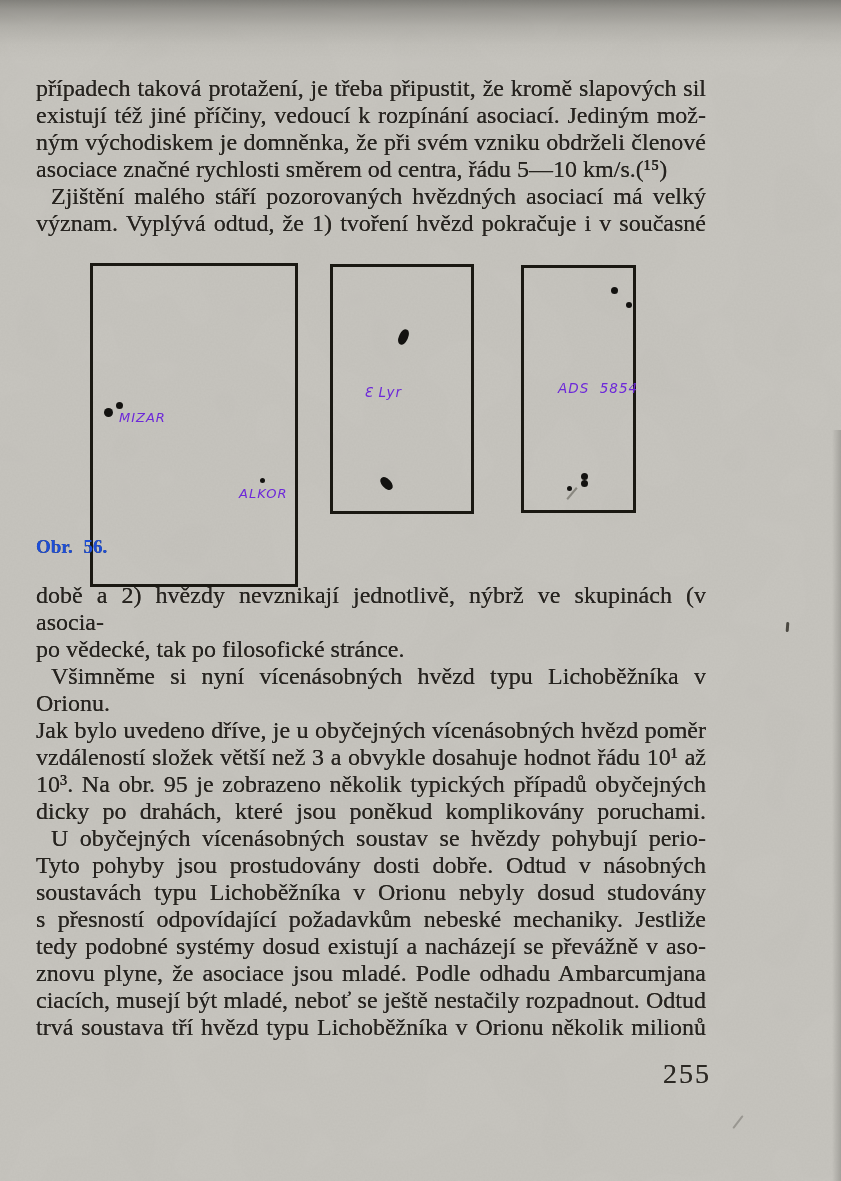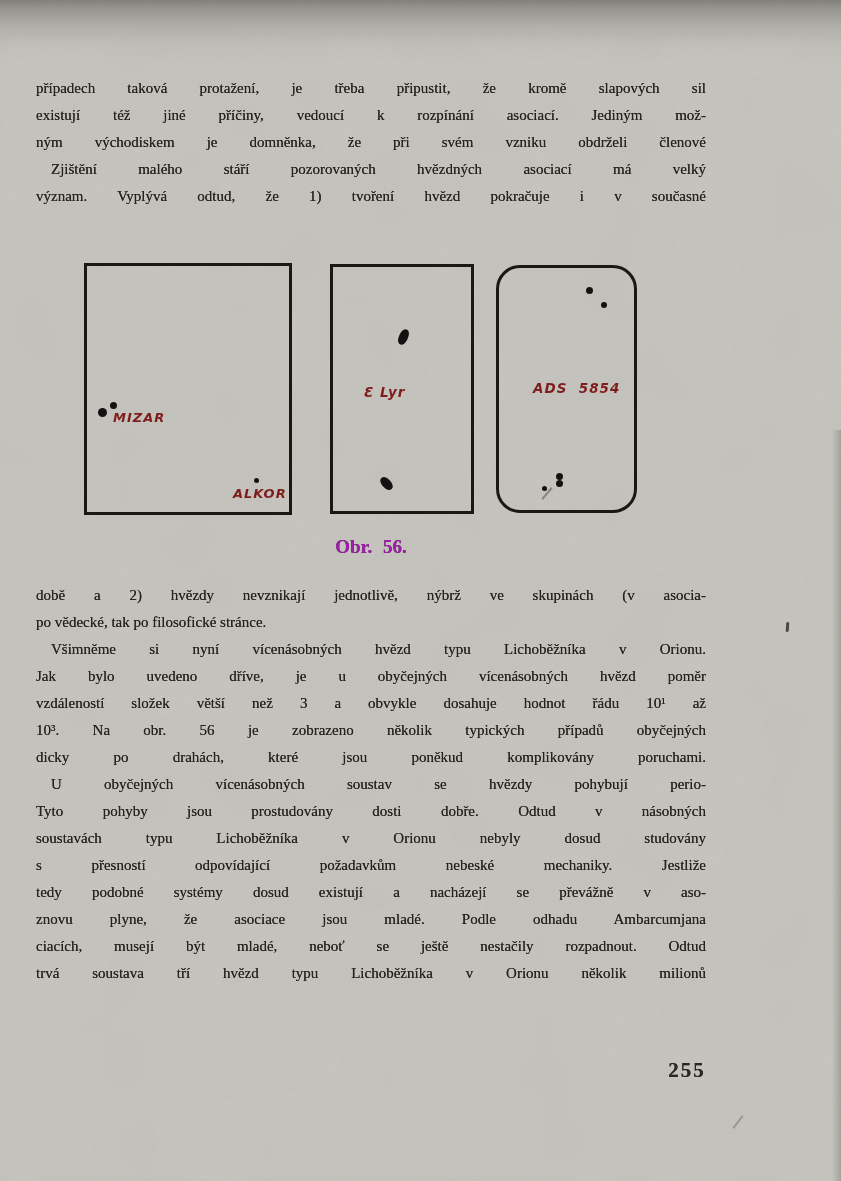--- a/index.html
+++ b/index.html
@@ -28,75 +28,76 @@
     background:linear-gradient(to right, rgba(42,41,37,0) 0%, rgba(42,41,37,0.30) 100%);
     opacity:.75;
   }
   .speck{position:absolute;background:#45433c;z-index:2;}
   .speck-a{left:786px;top:622px;width:3px;height:10px;border-radius:2px;transform:rotate(4deg);}
   .speck-b{left:737px;top:1114px;width:2px;height:16px;border-radius:2px;transform:rotate(38deg);opacity:.35;}
 
   
   .textblock{
     position:absolute;left:36px;width:670px;z-index:4;
-    font-size:15px;line-height:27px;
+    font-size:24px;line-height:27px;
     text-shadow:0 0 0.5px rgba(38,35,31,0.85);
   }
   #block-upper{top:75px;}
   #block-lower{top:582px;}
   .line{width:670px;}
   .j{text-align:justify;text-align-last:justify;}
   .end{text-align:left;}
   .ind{text-indent:15px;}
 
   
   .panel{
     position:absolute;z-index:4;
     border:3px solid #1a1812;
     box-sizing:border-box;
     background:transparent;
   }
-  #panel1{left:84px;top:263px;width:208px;height:252px;}
+  #panel1{left:90px;top:263px;width:208px;height:324px;}
   #panel2{left:330px;top:264px;width:144px;height:250px;}
-  #panel3{left:496px;top:265px;width:141px;height:248px;border-radius:24px;}
+  #panel3{left:521px;top:265px;width:115px;height:248px;}
   .star{position:absolute;background:#131210;border-radius:50%;}
   .fig-label{
     position:absolute;
     font-family:"DejaVu Sans","Liberation Sans",sans-serif;
-    font-style:italic;font-size:13px;font-weight:700;
-    letter-spacing:1px;color:#7f1d1d;white-space:pre;
+    font-style:italic;font-size:13px;font-weight:400;
+    letter-spacing:1px;color:#6d28d9;white-space:pre;
   }
   .streak{position:absolute;background:rgba(88,85,76,0.55);}
 
   .caption{
     position:absolute;left:36px;top:536px;width:670px;z-index:4;
-    text-align:center;font-weight:700;font-size:19px;
-    word-spacing:6px;color:#a21caf;
+    font-weight:700;font-size:19px;
+    word-spacing:6px;color:#1d4ed8;
     text-shadow:0 0 0.5px rgba(35,33,29,0.9);
   }
   .page-number{
     position:absolute;left:662px;top:1058px;width:50px;z-index:4;
-    text-align:center;font-size:21px;font-weight:700;letter-spacing:2px;
+    text-align:center;font-size:28px;font-weight:400;letter-spacing:2px;
     color:#2b2823;text-shadow:0 0 0.5px rgba(43,40,35,0.8);
   }
 </style>
 </head>
 <body>
 
 <div id="page">
 
   <div class="scan-band"></div>
   <div class="scan-edge-right"></div>
   <div class="speck speck-a"></div>
   <div class="speck speck-b"></div>
 
   <div id="block-upper" class="textblock">
     <div class="line j">případech taková protažení, je třeba připustit, že kromě slapových sil</div>
     <div class="line j">existují též jiné příčiny, vedoucí k rozpínání asociací. Jediným mož-</div>
     <div class="line j">ným východiskem je domněnka, že při svém vzniku obdrželi členové</div>
+    <div class="line end">asociace značné rychlosti směrem od centra, řádu 5—10 km/s.(¹⁵)</div>
     <div class="line j ind">Zjištění malého stáří pozorovaných hvězdných asociací má velký</div>
     <div class="line j">význam. Vyplývá odtud, že 1) tvoření hvězd pokračuje i v současné</div>
   </div>
 
   <div id="panel1" class="panel">
     <div class="star" style="left:10.5px;top:142px;width:9px;height:9px;"></div>
     <div class="star" style="left:23px;top:135.5px;width:7px;height:7px;"></div>
     <div class="fig-label" style="left:26px;top:144px;">MIZAR</div>
     <div class="star" style="left:167px;top:211.5px;width:5px;height:5px;"></div>
     <div class="fig-label" style="left:146px;top:219.5px;">ALKOR</div>
@@ -119,21 +120,21 @@
   </div>
 
   <div class="caption">Obr. 56.</div>
 
   <div id="block-lower" class="textblock">
     <div class="line j">době a 2) hvězdy nevznikají jednotlivě, nýbrž ve skupinách (v asocia-</div>
     <div class="line end">po vědecké, tak po filosofické stránce.</div>
     <div class="line j ind">Všimněme si nyní vícenásobných hvězd typu Lichoběžníka v Orionu.</div>
     <div class="line j">Jak bylo uvedeno dříve, je u obyčejných vícenásobných hvězd poměr</div>
     <div class="line j">vzdáleností složek větší než 3 a obvykle dosahuje hodnot řádu 10¹ až</div>
-    <div class="line j">10³. Na obr. 56 je zobrazeno několik typických případů obyčejných</div>
+    <div class="line j">10³. Na obr. 95 je zobrazeno několik typických případů obyčejných</div>
     <div class="line j">dicky po drahách, které jsou poněkud komplikovány poruchami.</div>
     <div class="line j ind">U obyčejných vícenásobných soustav se hvězdy pohybují perio-</div>
     <div class="line j">Tyto pohyby jsou prostudovány dosti dobře. Odtud v násobných</div>
     <div class="line j">soustavách typu Lichoběžníka v Orionu nebyly dosud studovány</div>
     <div class="line j">s přesností odpovídající požadavkům nebeské mechaniky. Jestliže</div>
     <div class="line j">tedy podobné systémy dosud existují a nacházejí se převážně v aso-</div>
     <div class="line j">znovu plyne, že asociace jsou mladé. Podle odhadu Ambarcumjana</div>
     <div class="line j">ciacích, musejí být mladé, neboť se ještě nestačily rozpadnout. Odtud</div>
     <div class="line j">trvá soustava tří hvězd typu Lichoběžníka v Orionu několik milionů</div>
   </div>

